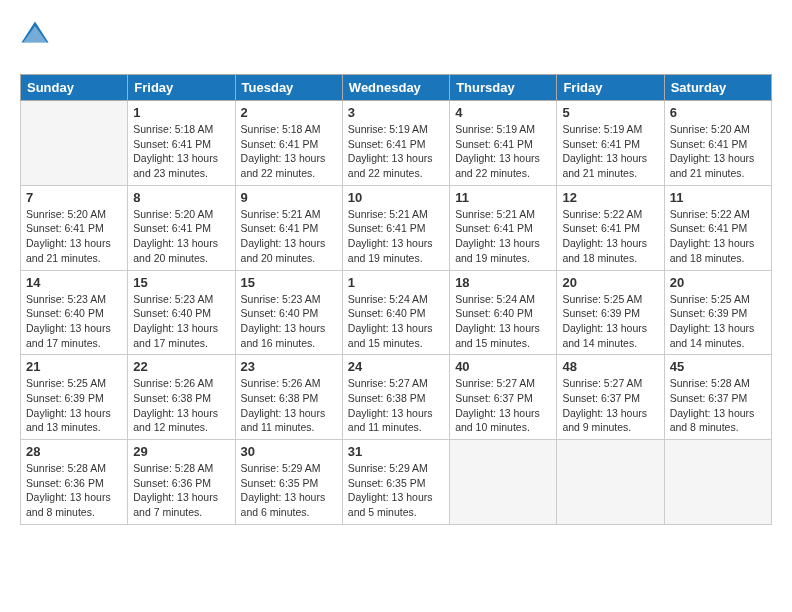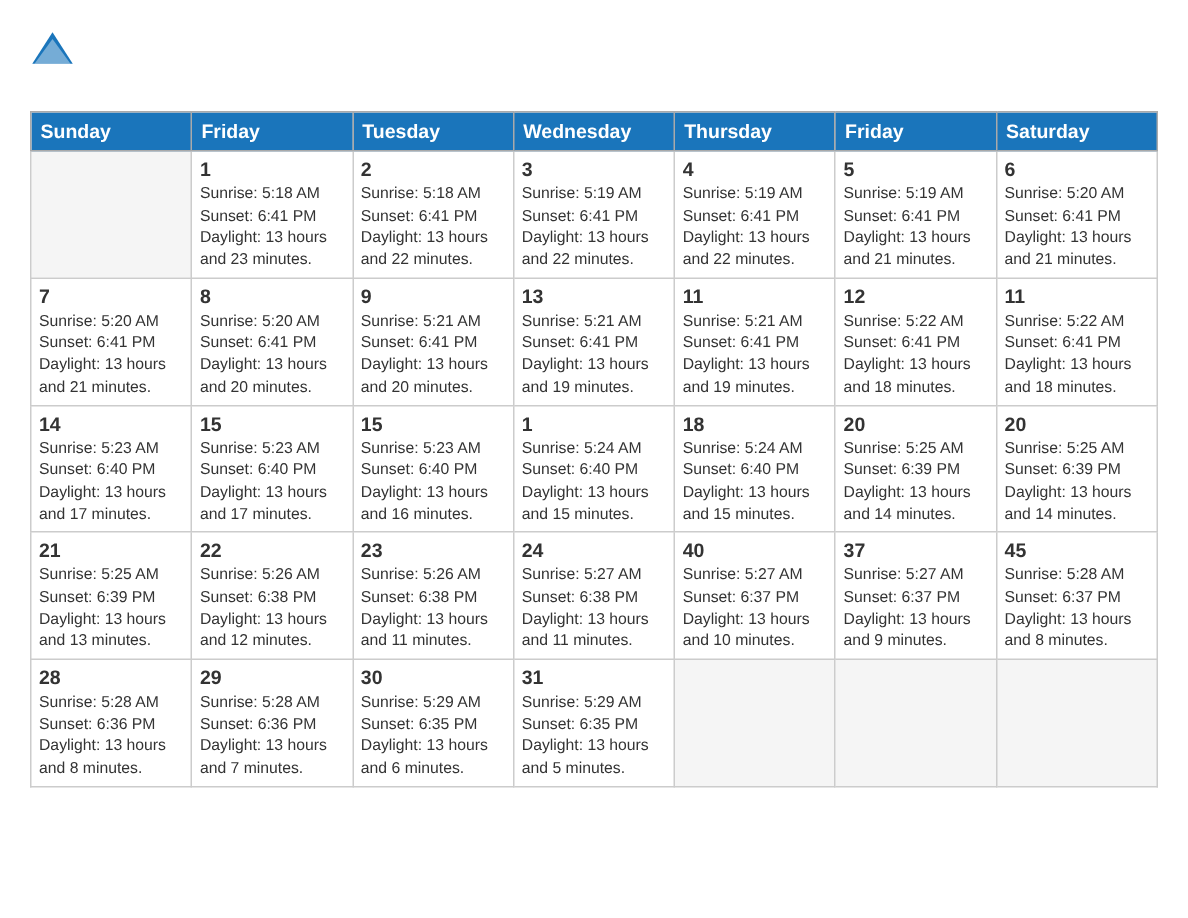--- a/index.html
+++ b/index.html
@@ -161,21 +161,21 @@
         </td>
         <td>
           <span class="day-num">8</span>
           <div class="day-info">Sunrise: 5:20 AM<br>Sunset: 6:41 PM<br>Daylight: 13 hours<br>and 20 minutes.</div>
         </td>
         <td>
           <span class="day-num">9</span>
           <div class="day-info">Sunrise: 5:21 AM<br>Sunset: 6:41 PM<br>Daylight: 13 hours<br>and 20 minutes.</div>
         </td>
         <td>
-          <span class="day-num">13</span>
+          <span class="day-num">10</span>
           <div class="day-info">Sunrise: 5:21 AM<br>Sunset: 6:41 PM<br>Daylight: 13 hours<br>and 19 minutes.</div>
         </td>
         <td>
           <span class="day-num">11</span>
           <div class="day-info">Sunrise: 5:21 AM<br>Sunset: 6:41 PM<br>Daylight: 13 hours<br>and 19 minutes.</div>
         </td>
         <td>
           <span class="day-num">12</span>
           <div class="day-info">Sunrise: 5:22 AM<br>Sunset: 6:41 PM<br>Daylight: 13 hours<br>and 18 minutes.</div>
         </td>
@@ -229,21 +229,21 @@
         </td>
         <td>
           <span class="day-num">24</span>
           <div class="day-info">Sunrise: 5:27 AM<br>Sunset: 6:38 PM<br>Daylight: 13 hours<br>and 11 minutes.</div>
         </td>
         <td>
           <span class="day-num">40</span>
           <div class="day-info">Sunrise: 5:27 AM<br>Sunset: 6:37 PM<br>Daylight: 13 hours<br>and 10 minutes.</div>
         </td>
         <td>
-          <span class="day-num">37</span>
+          <span class="day-num">48</span>
           <div class="day-info">Sunrise: 5:27 AM<br>Sunset: 6:37 PM<br>Daylight: 13 hours<br>and 9 minutes.</div>
         </td>
         <td>
           <span class="day-num">45</span>
           <div class="day-info">Sunrise: 5:28 AM<br>Sunset: 6:37 PM<br>Daylight: 13 hours<br>and 8 minutes.</div>
         </td>
       </tr>
       <tr class="week-row">
         <td>
           <span class="day-num">28</span>

